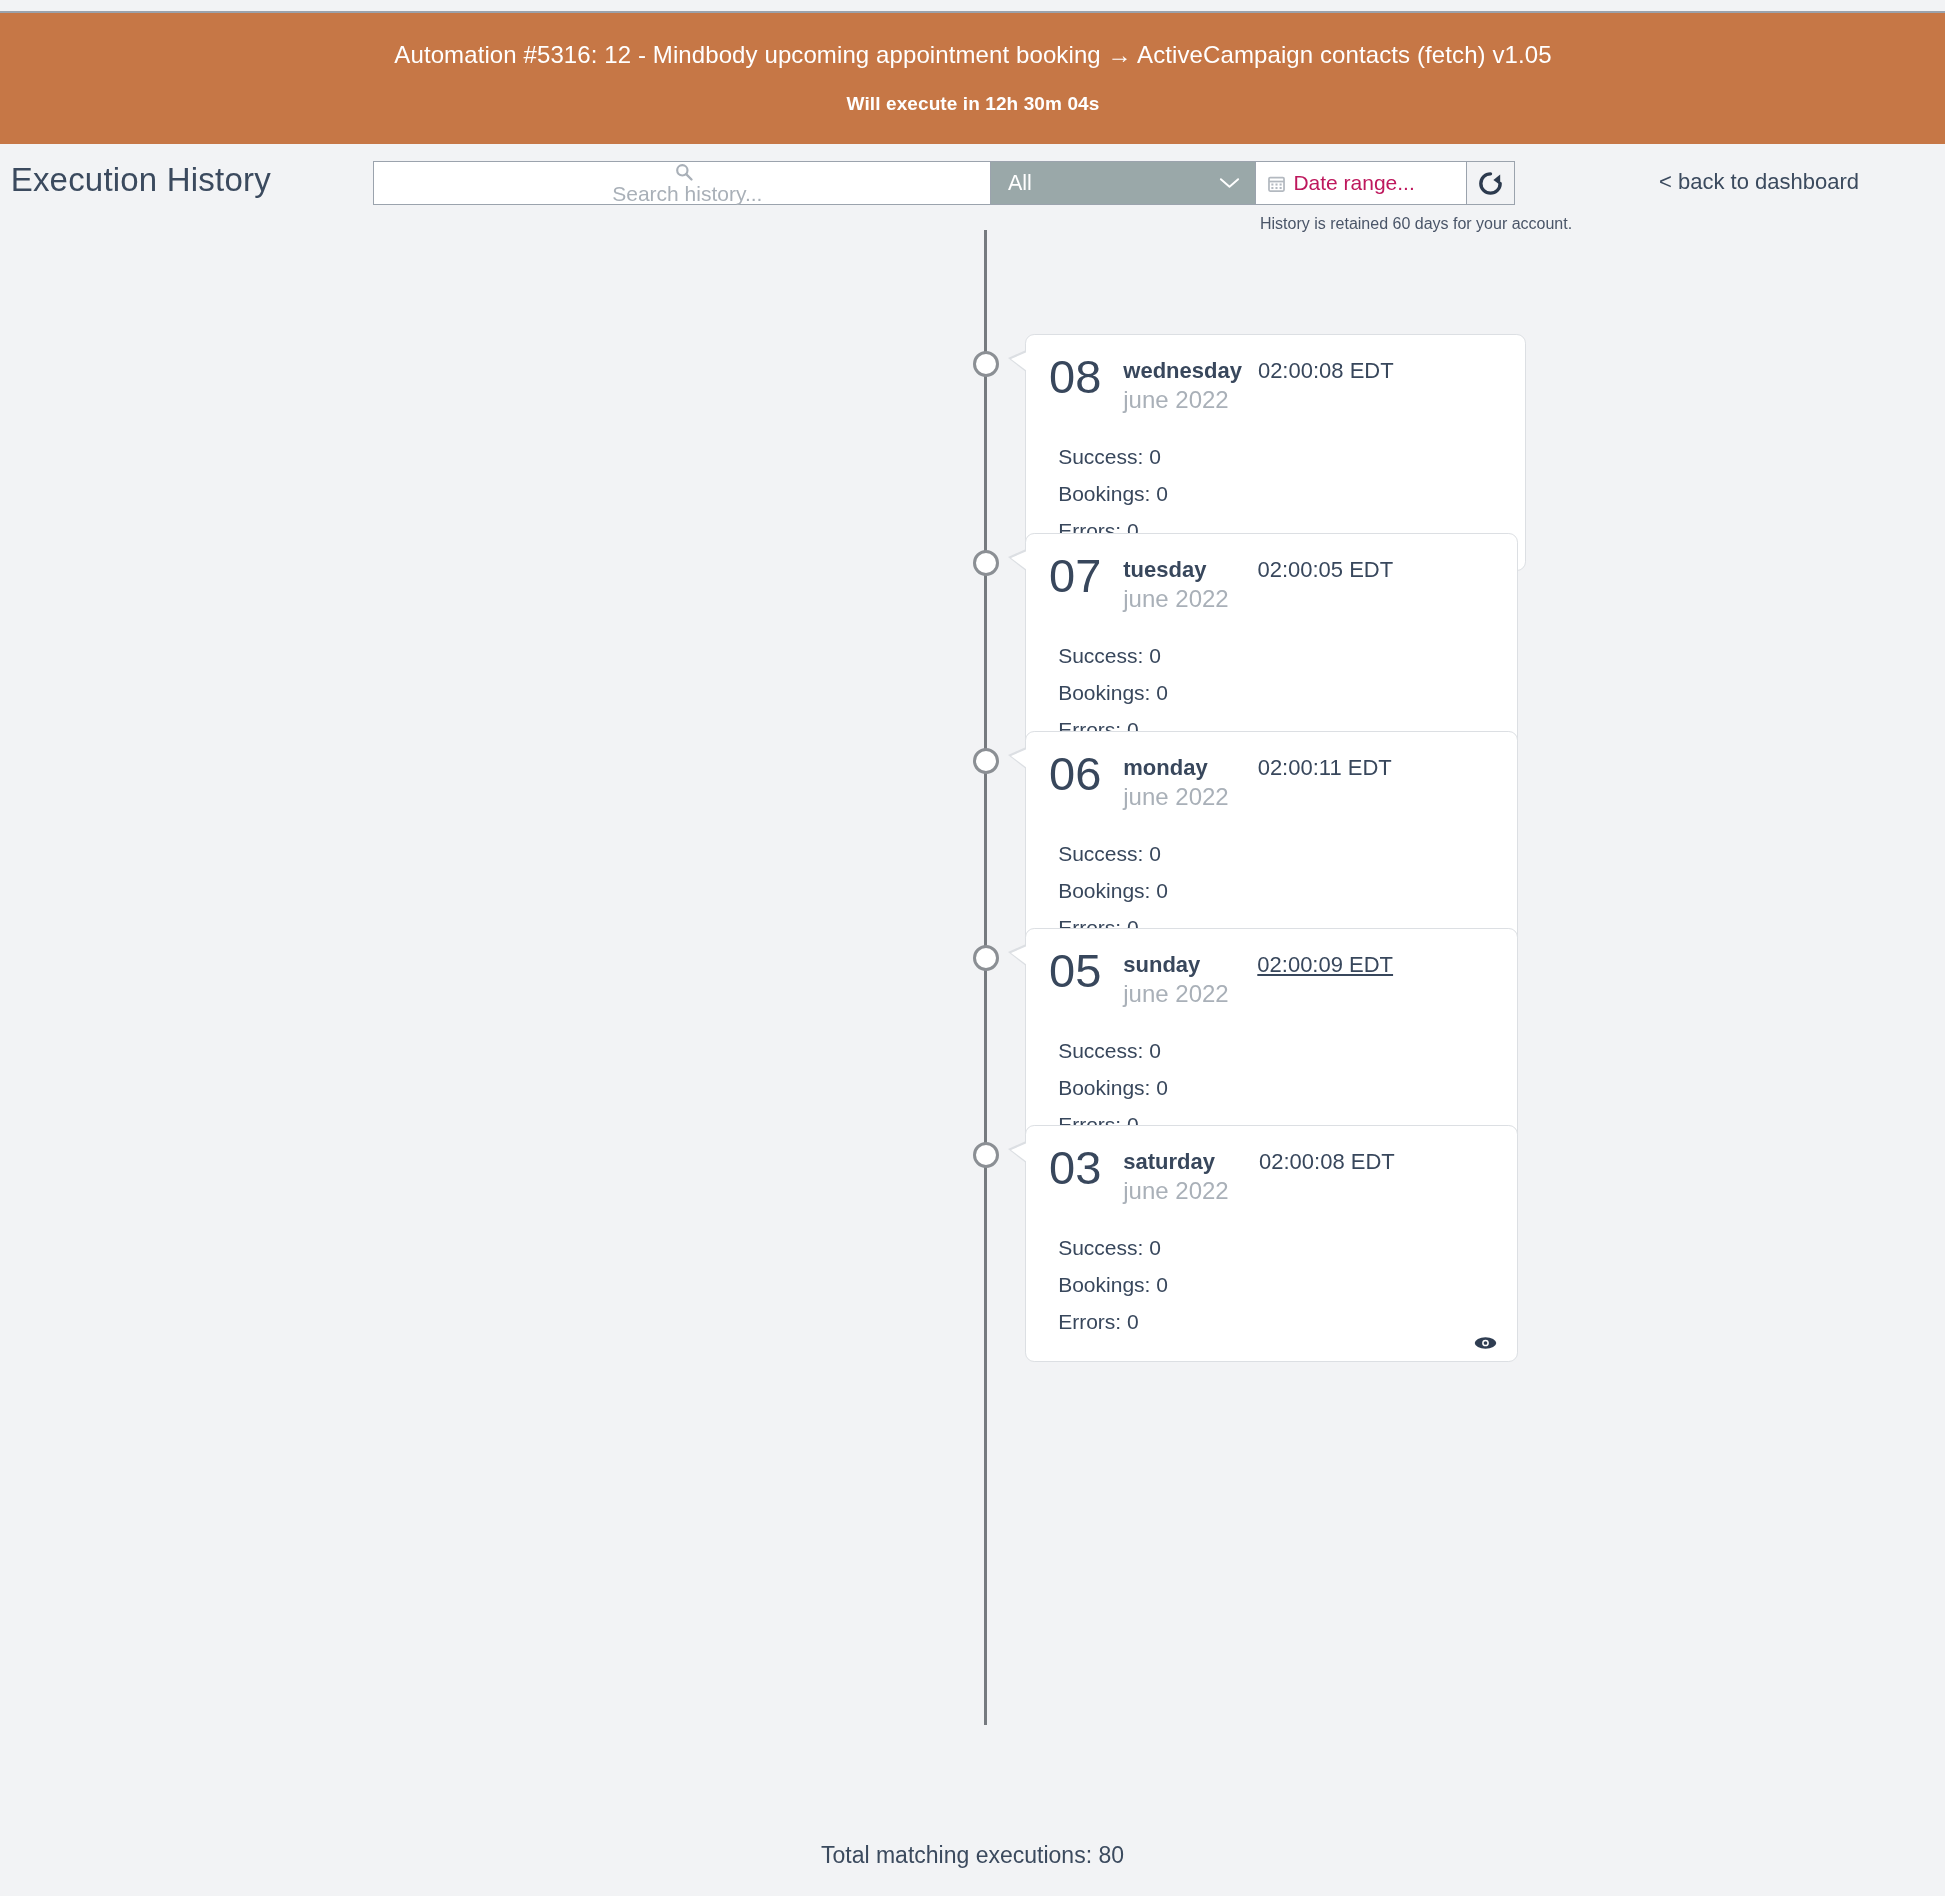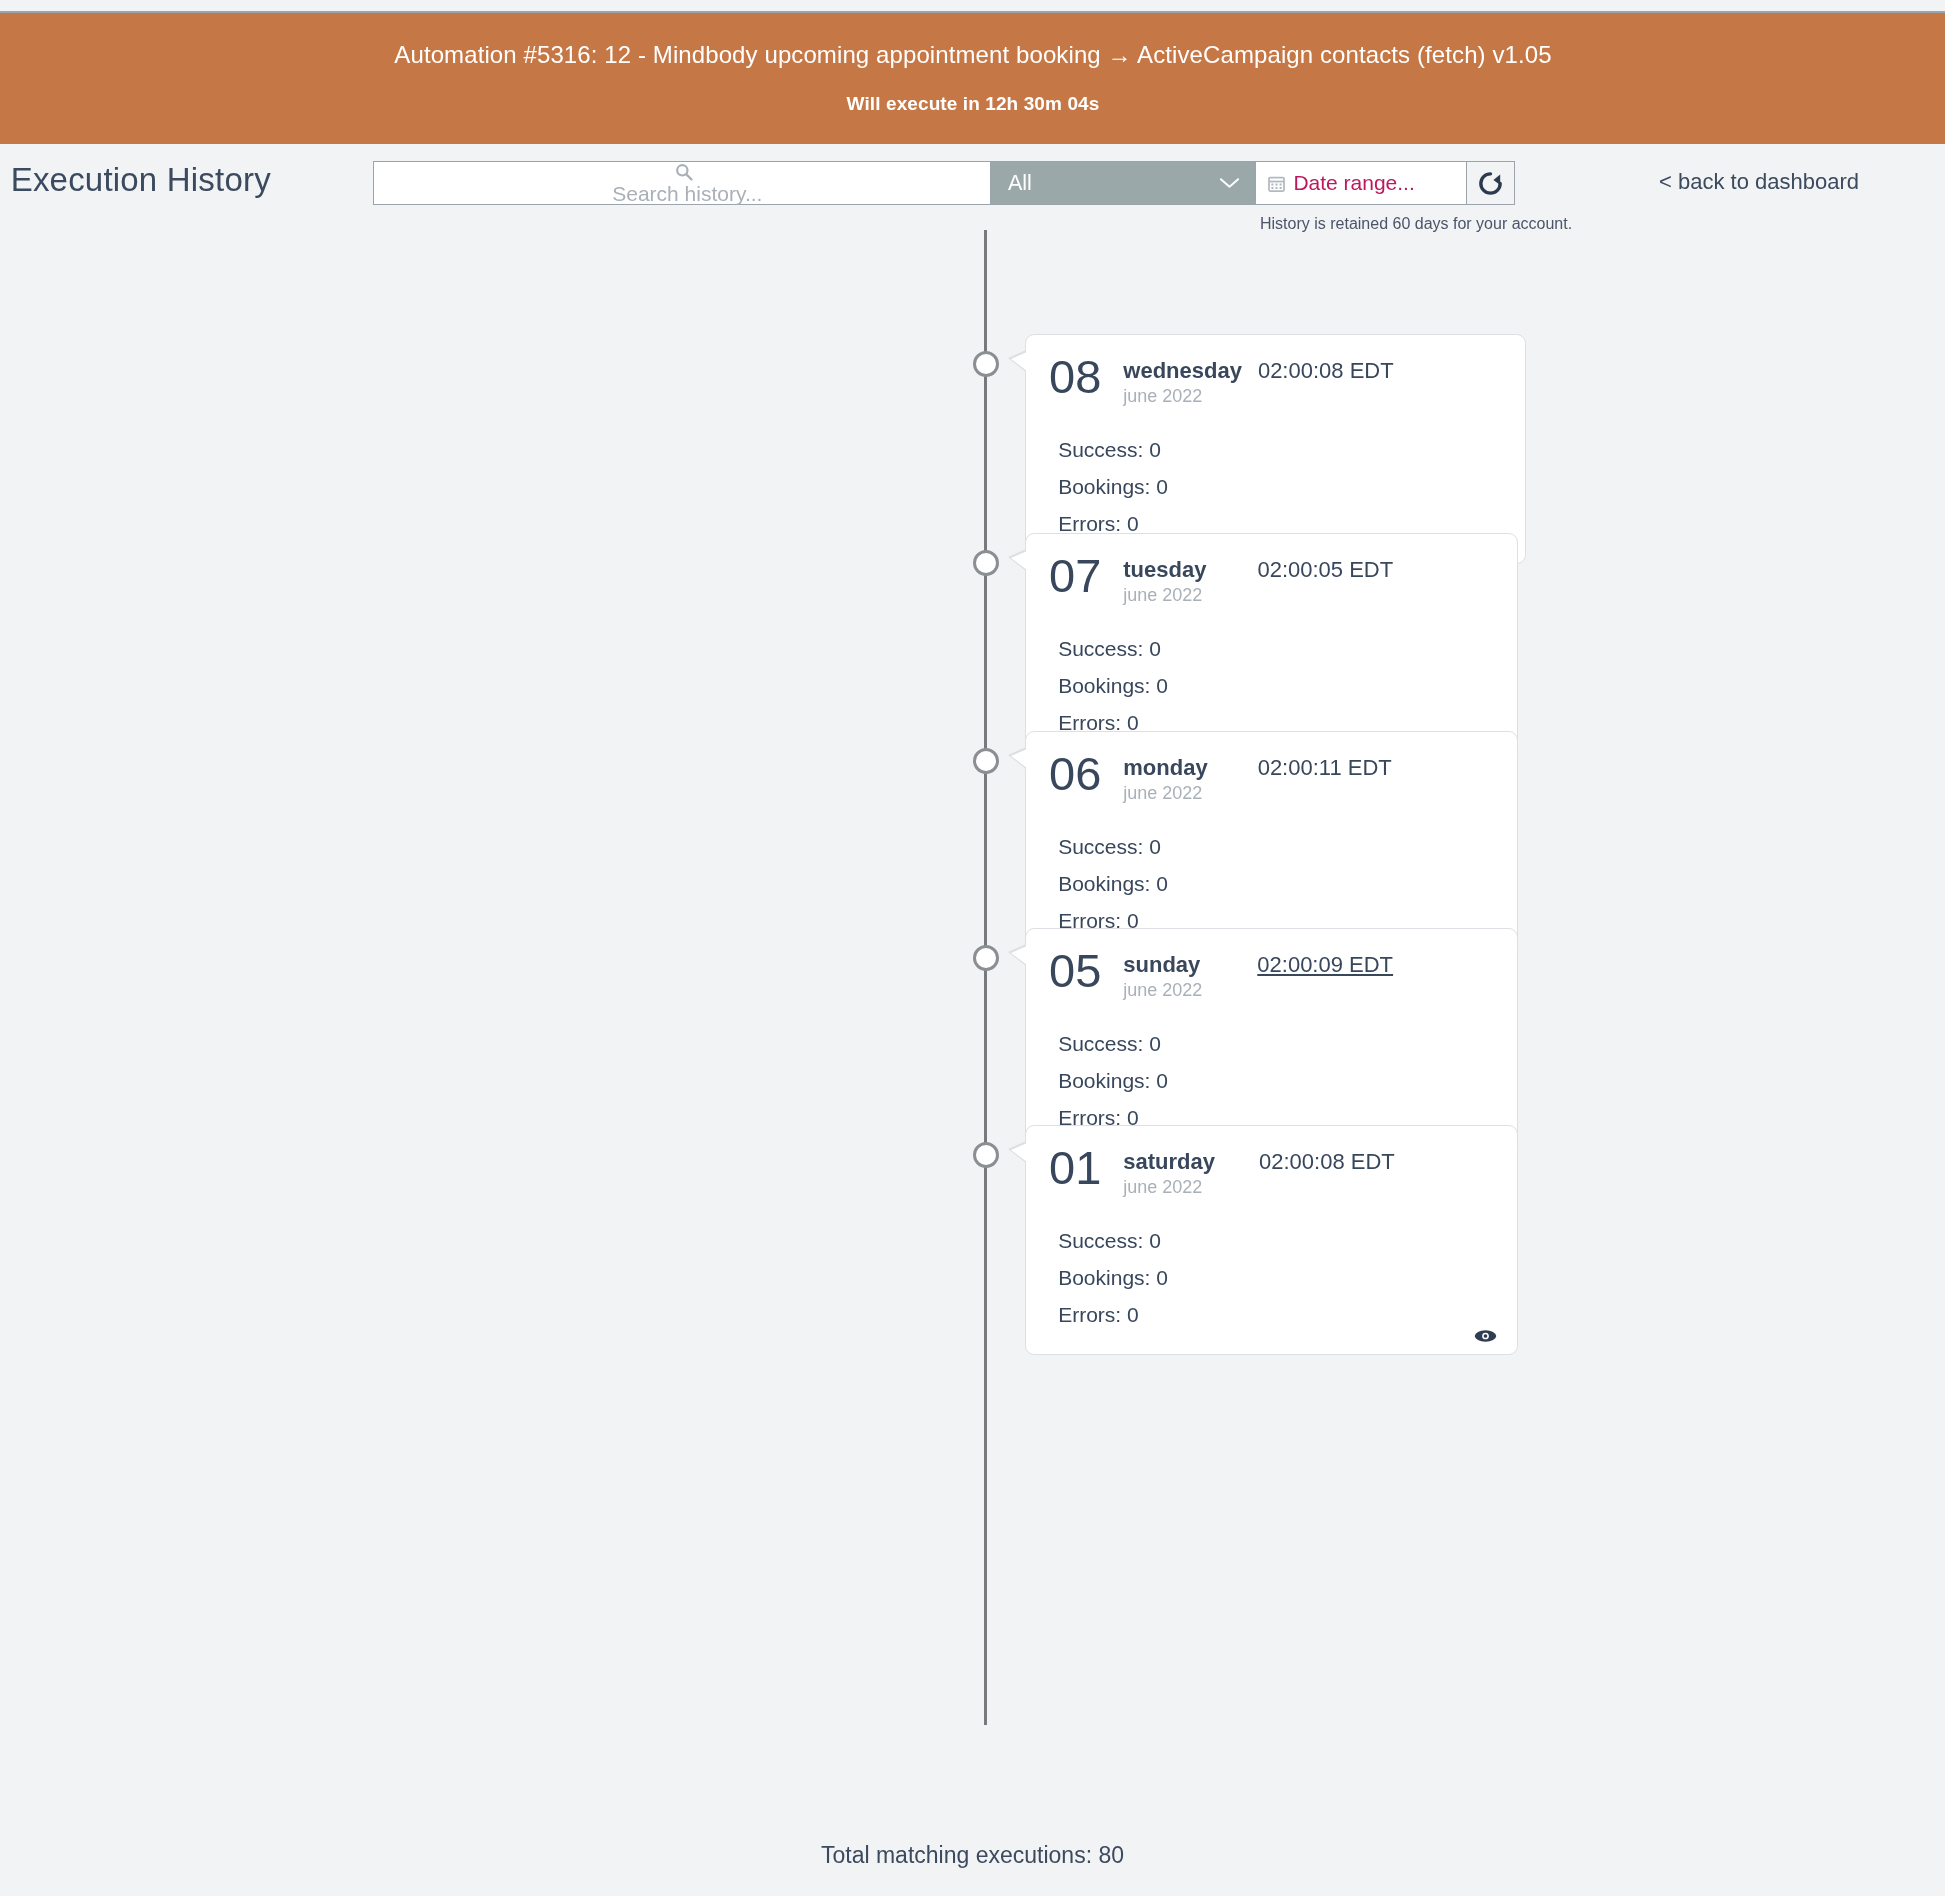--- a/index.html
+++ b/index.html
@@ -215,21 +215,21 @@
     color: #38475c;
     white-space: nowrap;
     font-weight: bold;
   }
   .exec-time {
     font-size: 22px;
     color: #38475c;
     white-space: nowrap;
   }
   .monthyear {
-    font-size: 18px;
+    font-size: 24px;
     color: #a9b0b8;
     white-space: nowrap;
     margin-top: 1.5px;
   }
   .stats { margin-top: 31px; }
   .stat-line {
     font-size: 21px;
     color: #38475c;
     margin-bottom: 13px;
     padding-left: 9.2px;
@@ -429,21 +429,21 @@
               <circle cx="15" cy="9" r="4.4" fill="#ffffff"></circle>
               <circle cx="15" cy="9" r="2.4" fill="#2f3d52"></circle>
             </svg>
           </div>
         </div>
       </div>
       <div class="card-row" style="top: 895px;">
         <div class="node" style="top: 17px;"></div>
         <div class="card" style="width: 493px; min-height: 205px;">
           <div class="card-head">
-            <div class="day-num">01</div>
+            <div class="day-num">03</div>
             <div class="head-mid">
               <div class="hm-top">
                 <span class="weekday">saturday</span>
                 <span class="exec-time" style="margin-left: 44px;">02:00:08 EDT</span>
               </div>
               <div class="monthyear">june 2022</div>
             </div>
           </div>
           <div class="stats">
             <div class="stat-line">Success: 0</div>

